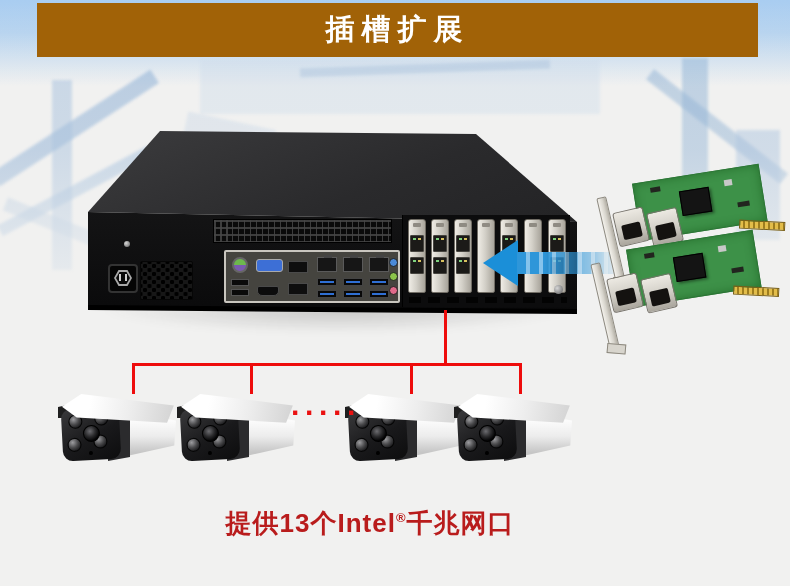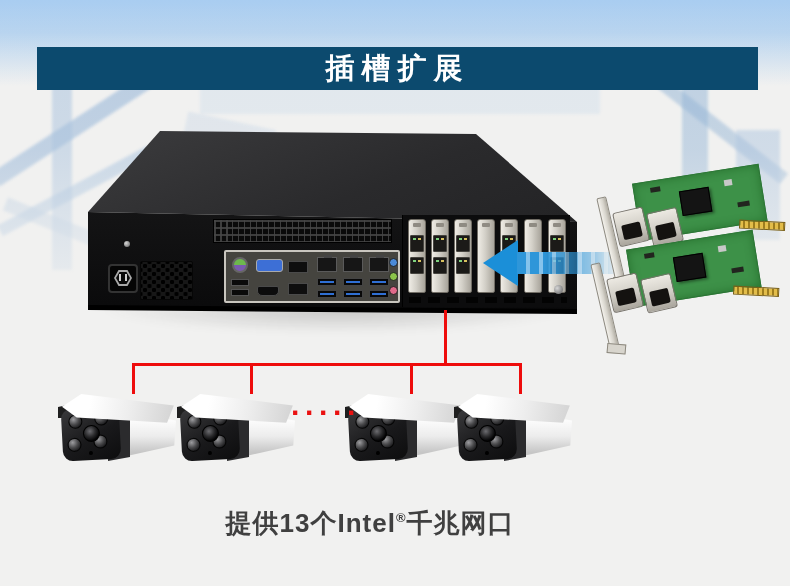--- a/index.html
+++ b/index.html
@@ -20,22 +20,22 @@
   .ms5{ left:200px; top:58px; width:400px; height:56px; background:#ccdbeb; opacity:.45;}
   .ms6{ left:300px; top:64px; width:250px; height:9px; background:#a8c1dc; opacity:.5; transform:rotate(-2deg);}
   .ms7{ left:682px; top:58px; width:26px; height:170px; background:#8fb3d6; opacity:.55;}
   .ms8{ left:632px; top:120px; width:170px; height:13px; background:#87acd2; opacity:.5; transform:rotate(38deg);}
   .ms9{ left:736px; top:130px; width:44px; height:110px; background:#a3bedd; opacity:.5;}
   .ms10{ left:180px; top:120px; width:90px; height:70px; background:#c2d3e6; opacity:.4; transform:rotate(12deg);}
   .bg-fade{ position:absolute; left:0; top:0; width:790px; height:586px; z-index:1;
     background:linear-gradient(180deg, rgba(241,241,240,0) 0px, rgba(241,241,240,0.18) 150px,
       rgba(241,241,240,0.82) 290px, #f1f1f0 345px); }
   
-  .banner{ position:absolute; left:37px; top:3px; width:721px; height:43px; z-index:10;
-    background:#0c4a6e; display:flex; align-items:center; justify-content:center;margin-top:44px; }
+  .banner{ position:absolute; left:37px; top:3px; width:721px; height:54px; z-index:10;
+    background:#a16207; display:flex; align-items:center; justify-content:center; }
   .banner span{ color:#ffffff; font-size:29px; font-weight:bold; letter-spacing:7px; }
   
   .chassis{ position:absolute; left:88px; top:131px; width:489px; height:183px; z-index:2; }
   .ch-top{ position:absolute; inset:0;
     clip-path:polygon(72px 0px,388px 3px,489px 91px,0px 81px);
     background:linear-gradient(158deg,#3c3c3e 0%,#2a2a2c 45%,#1e1e20 100%); }
   .ch-front{ position:absolute; inset:0;
     clip-path:polygon(0px 81px,489px 91px,489px 182px,0px 178px);
     background:linear-gradient(180deg,#2a2a2c 0%,#19191a 14%,#121213 55%,#0a0a0b 100%); }
   .ch-bottom-line{ position:absolute; left:0; top:176px; width:489px; height:5px; background:#000;
@@ -166,21 +166,21 @@
   .cam-screw{ position:absolute; left:26px; top:43px; width:4px; height:4px; border-radius:50%; background:#000; }
   .cam-neck{ position:absolute; left:52px; top:25px; width:22px; height:42px; background:#2b2b2d; z-index:2;
     transform:skewY(-10deg); }
   .cam-body{ position:absolute; left:62px; top:18px; width:58px; height:48px; z-index:1;
     clip-path:polygon(0 2%,100% 22%,97% 74%,0 100%);
     background:linear-gradient(180deg,#ffffff 15%,#ececec 55%,#c6c6c6 88%); }
   
   .label-red{ position:absolute; left:582px; top:349px; width:180px; z-index:8;
     color:#f51515; font-size:23px; }
   .caption{ position:absolute; left:0; top:506px; width:740px; text-align:center; z-index:8;
-    color:#404040; font-size:26px; font-weight:600; letter-spacing:1px; }
+    color:#b91c1c; font-size:26px; font-weight:600; letter-spacing:1px; }
   .caption sup{ font-size:13px; }
 </style>
 </head>
 <body>
 
 <div class="stage">
 
   <div class="bg-topband"></div>
   <div class="ms ms1"></div>
   <div class="ms ms2"></div>

